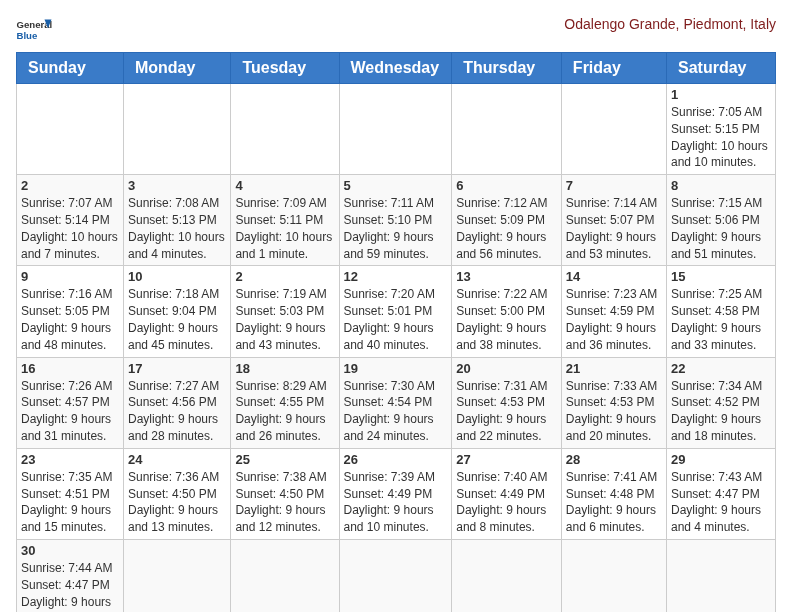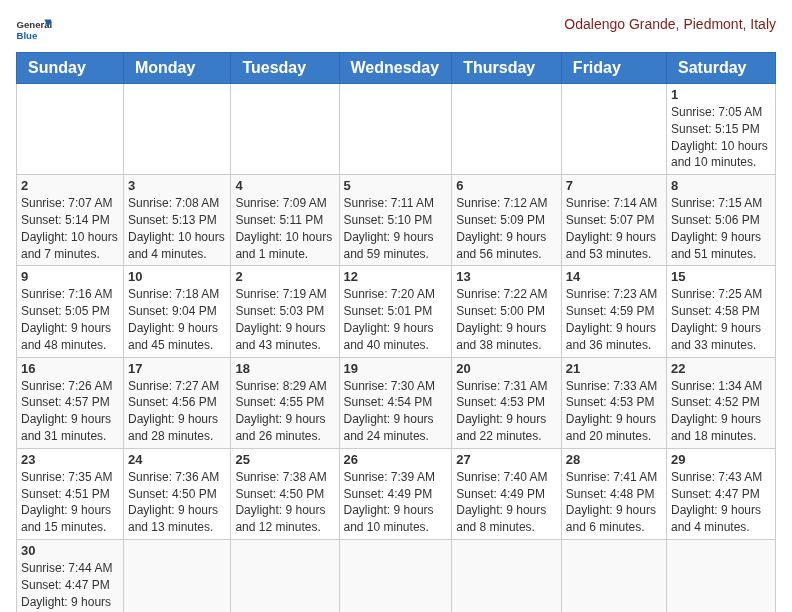--- a/index.html
+++ b/index.html
@@ -244,21 +244,21 @@
 Daylight: 9 hours and 22 minutes.</div>
         </td>
         <td>
           <div class="day-number">21</div>
           <div class="day-info">Sunrise: 7:33 AM
 Sunset: 4:53 PM
 Daylight: 9 hours and 20 minutes.</div>
         </td>
         <td>
           <div class="day-number">22</div>
-          <div class="day-info">Sunrise: 1:34 AM
+          <div class="day-info">Sunrise: 7:34 AM
 Sunset: 4:52 PM
 Daylight: 9 hours and 18 minutes.</div>
         </td>
       </tr>
       <tr class="row-odd">
         <td>
           <div class="day-number">23</div>
           <div class="day-info">Sunrise: 7:35 AM
 Sunset: 4:51 PM
 Daylight: 9 hours and 15 minutes.</div>

